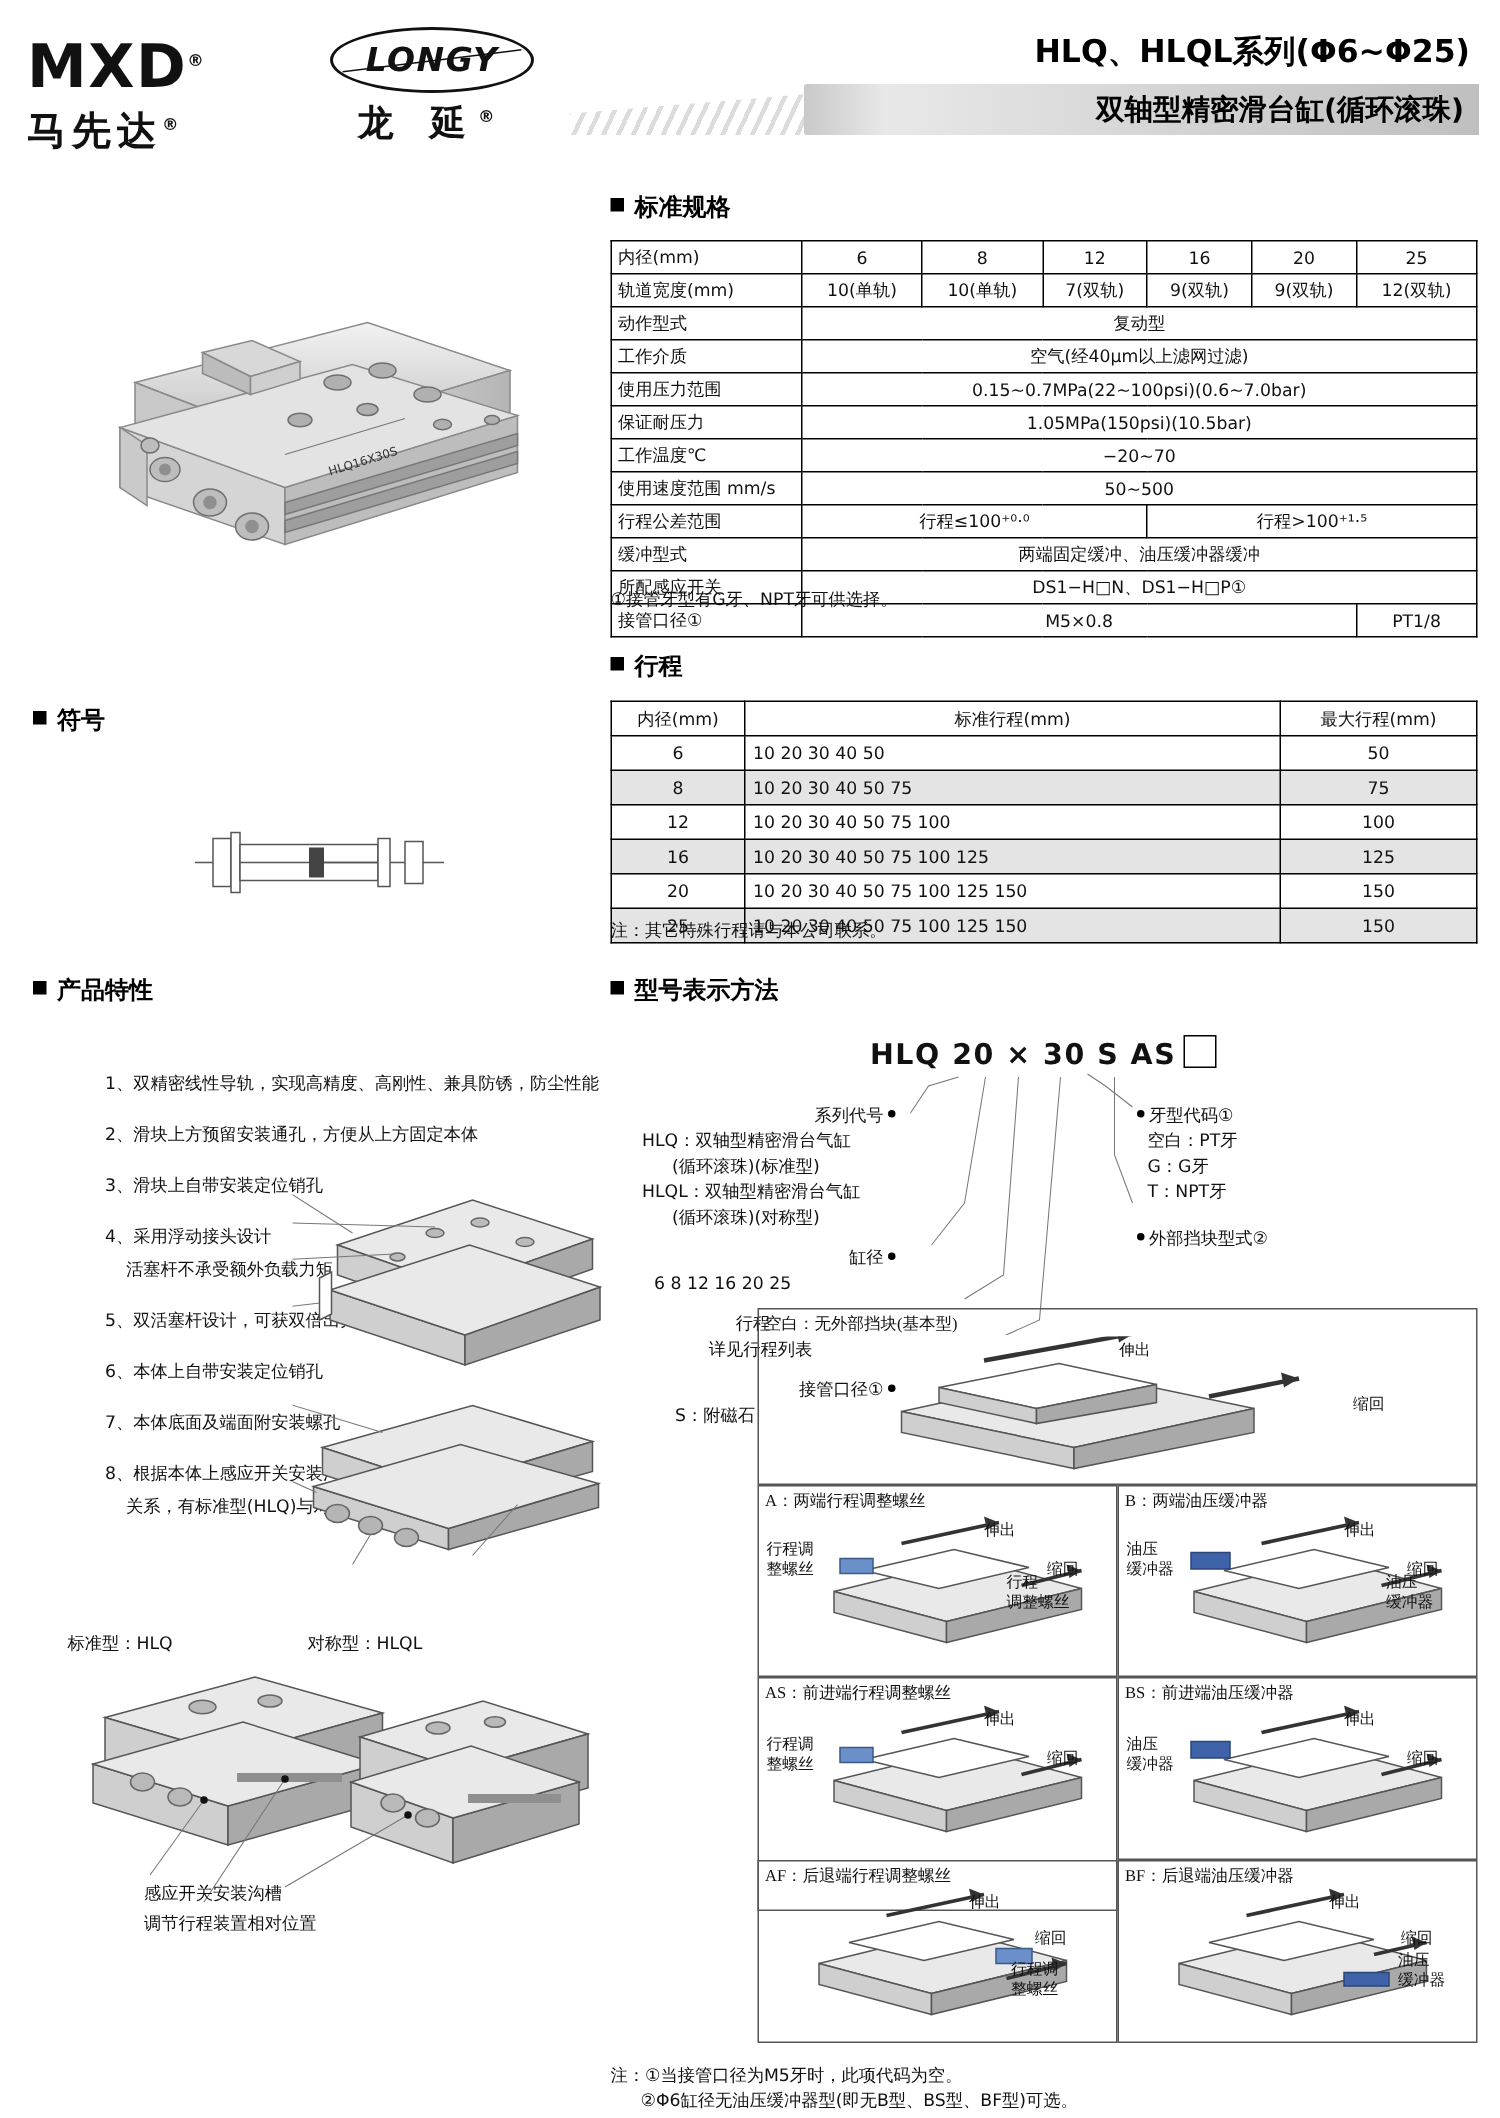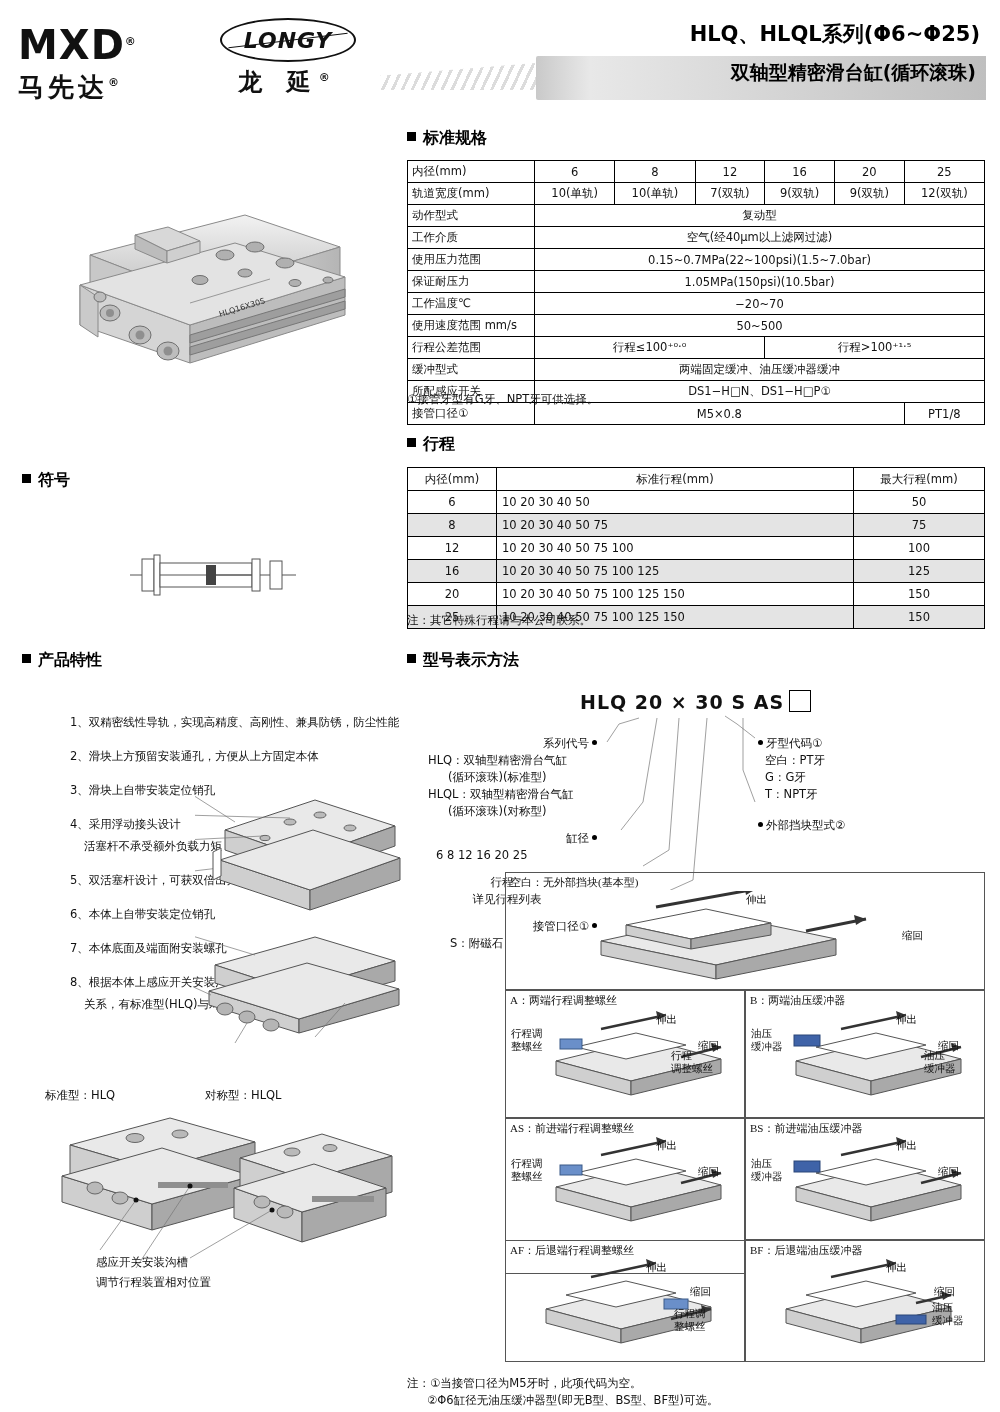--- a/index.html
+++ b/index.html
@@ -34,21 +34,21 @@
   }
   .longy .cn{font-size:24px;font-weight:bold;letter-spacing:8px;margin-top:4px;}
 
   .titlebox{position:absolute;left:380px;top:20px;right:14px;height:78px;}
   .titlebox .line1{
     text-align:right;font-size:21px;font-weight:bold;color:#000;
     padding-right:6px;
   }
   .titlebox .barwrap{position:relative;margin-top:8px;height:34px;}
   .titlebox .bar{
-    position:absolute;right:0;top:0;height:44px;width:450px;
+    position:absolute;right:0;top:0;height:34px;width:450px;
     background:linear-gradient(90deg,#c9c9c9 0%,#e8e8e8 12%,#bfbfbf 100%);
     border-radius:2px 0 0 2px;
     text-align:right;
   }
   .titlebox .bar span{
     position:absolute;right:10px;top:4px;font-size:19px;font-weight:bold;color:#000;
   }
   .titlebox .tail{
     position:absolute;left:0;top:0;height:34px;width:240px;
     background:repeating-linear-gradient(115deg,#ffffff 0 6px,#d8d8d8 6px 9px);
@@ -341,21 +341,21 @@
     <tr>
       <td class="lbl">动作型式</td>
       <td class="c" colspan="6">复动型</td>
     </tr>
     <tr>
       <td class="lbl">工作介质</td>
       <td class="c" colspan="6">空气(经40μm以上滤网过滤)</td>
     </tr>
     <tr>
       <td class="lbl">使用压力范围</td>
-      <td class="c" colspan="6">0.15~0.7MPa(22~100psi)(1.5~7.0bar)</td>
+      <td class="c" colspan="6">0.15~0.7MPa(22~100psi)(0.6~7.0bar)</td>
     </tr>
     <tr>
       <td class="lbl">保证耐压力</td>
       <td class="c" colspan="6">1.05MPa(150psi)(10.5bar)</td>
     </tr>
     <tr>
       <td class="lbl">工作温度℃</td>
       <td class="c" colspan="6">−20~70</td>
     </tr>
     <tr>

